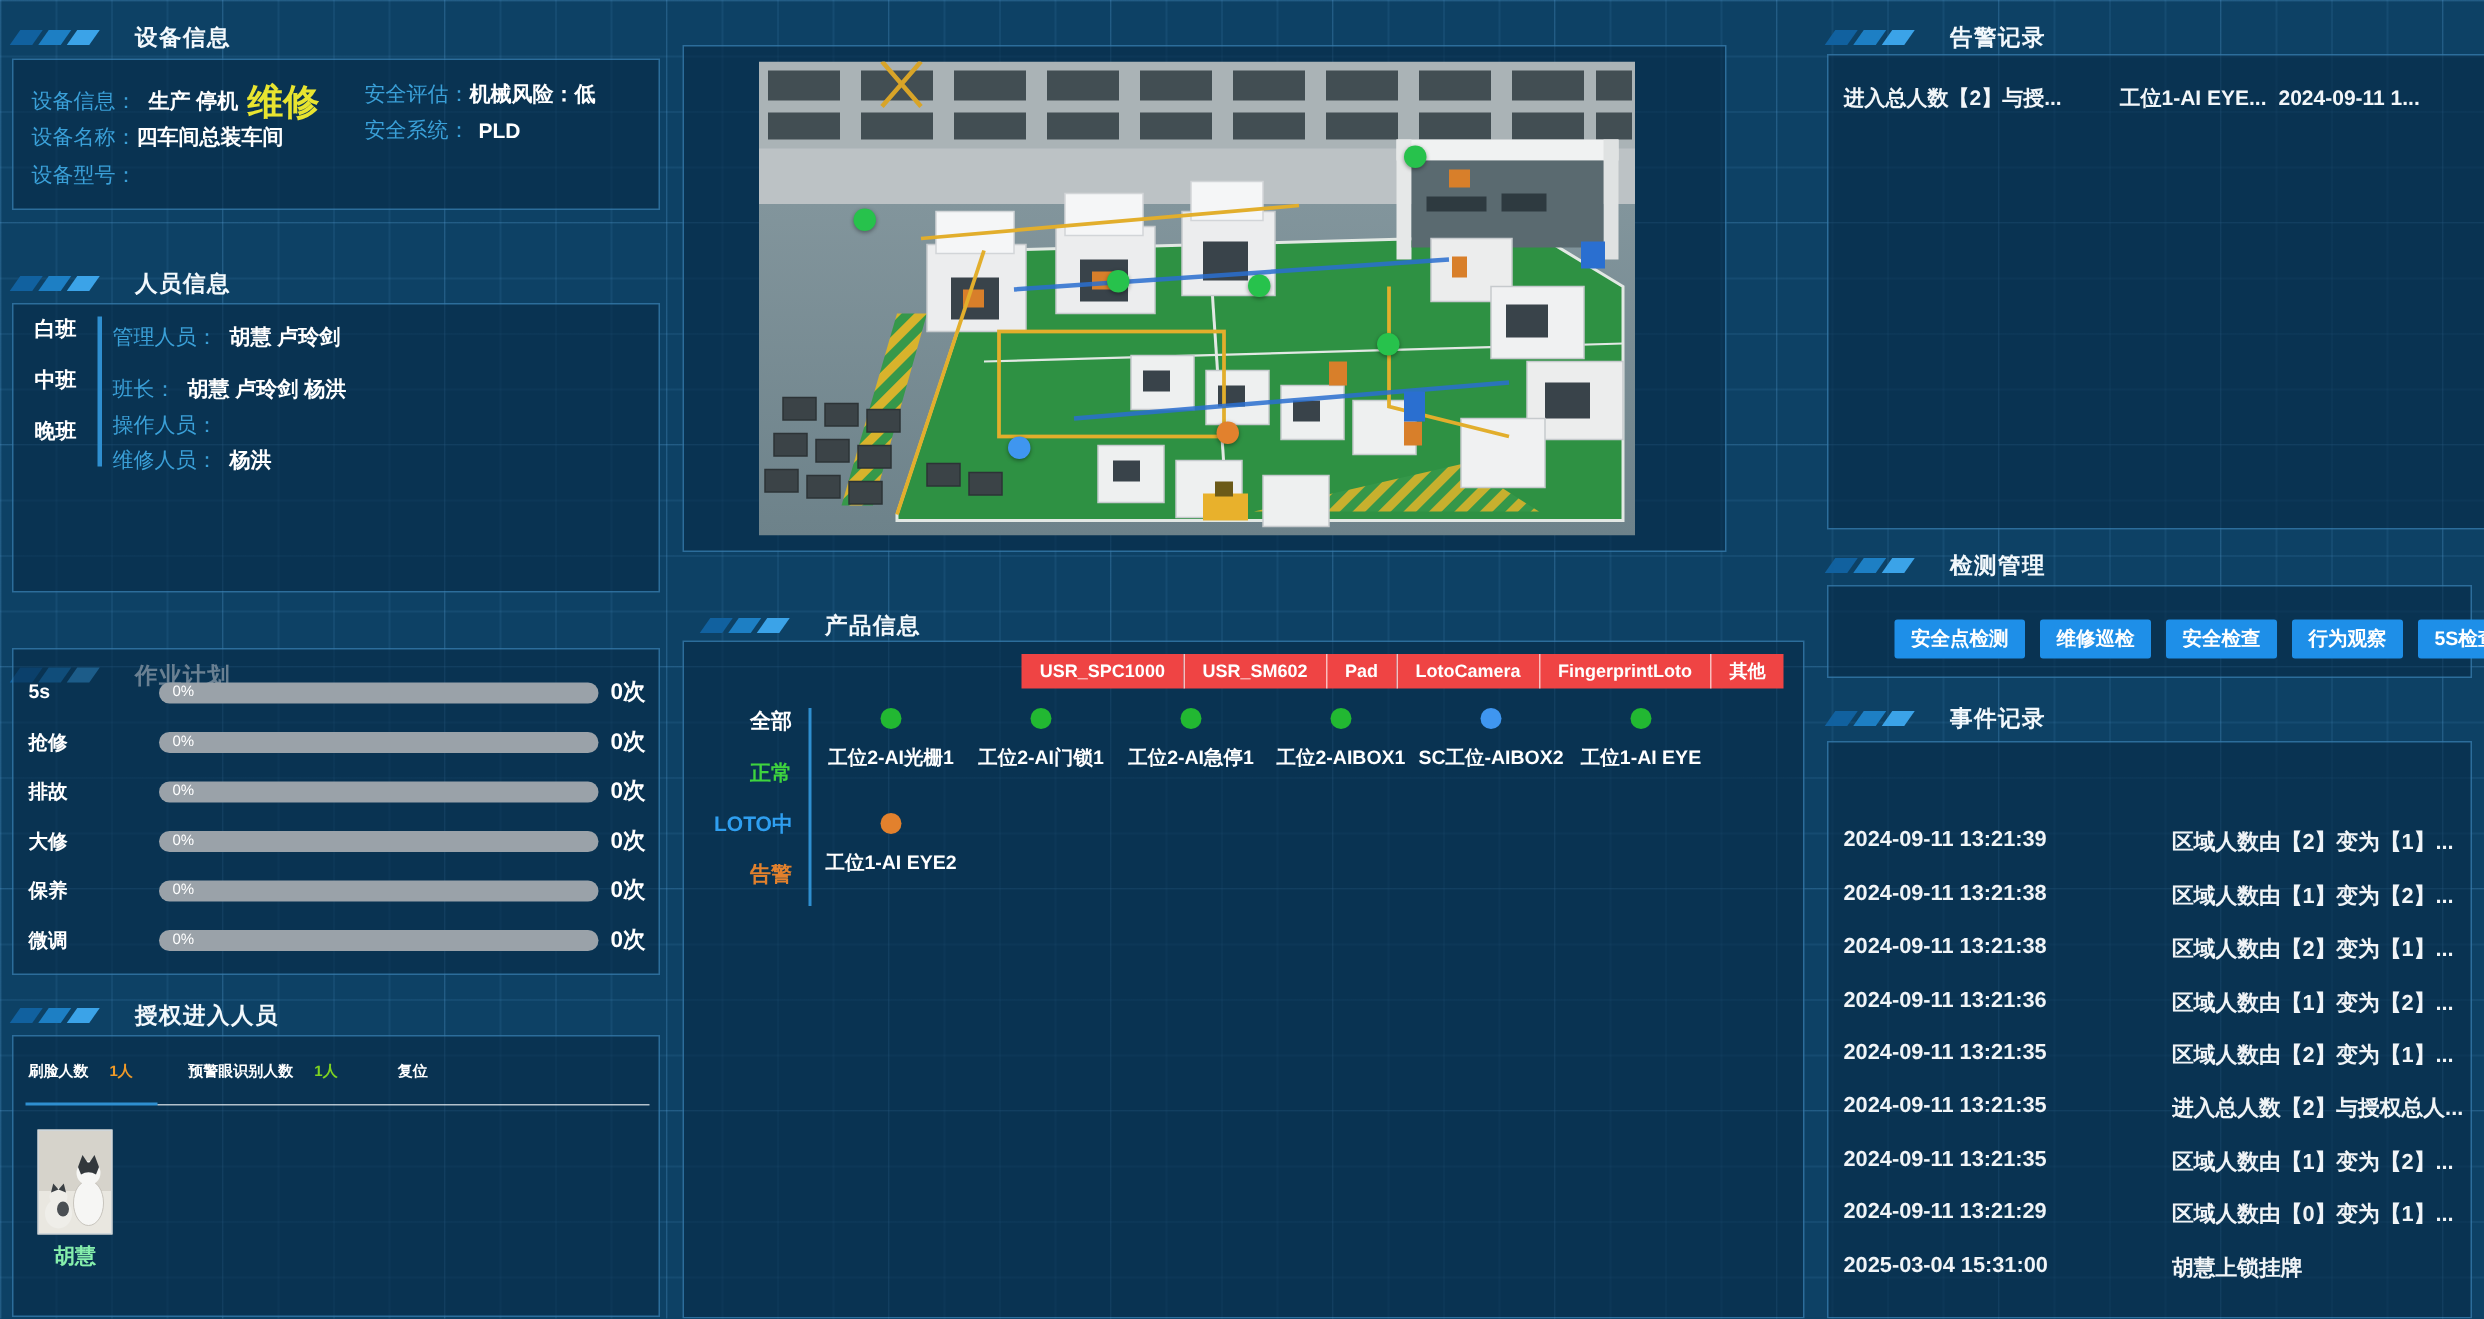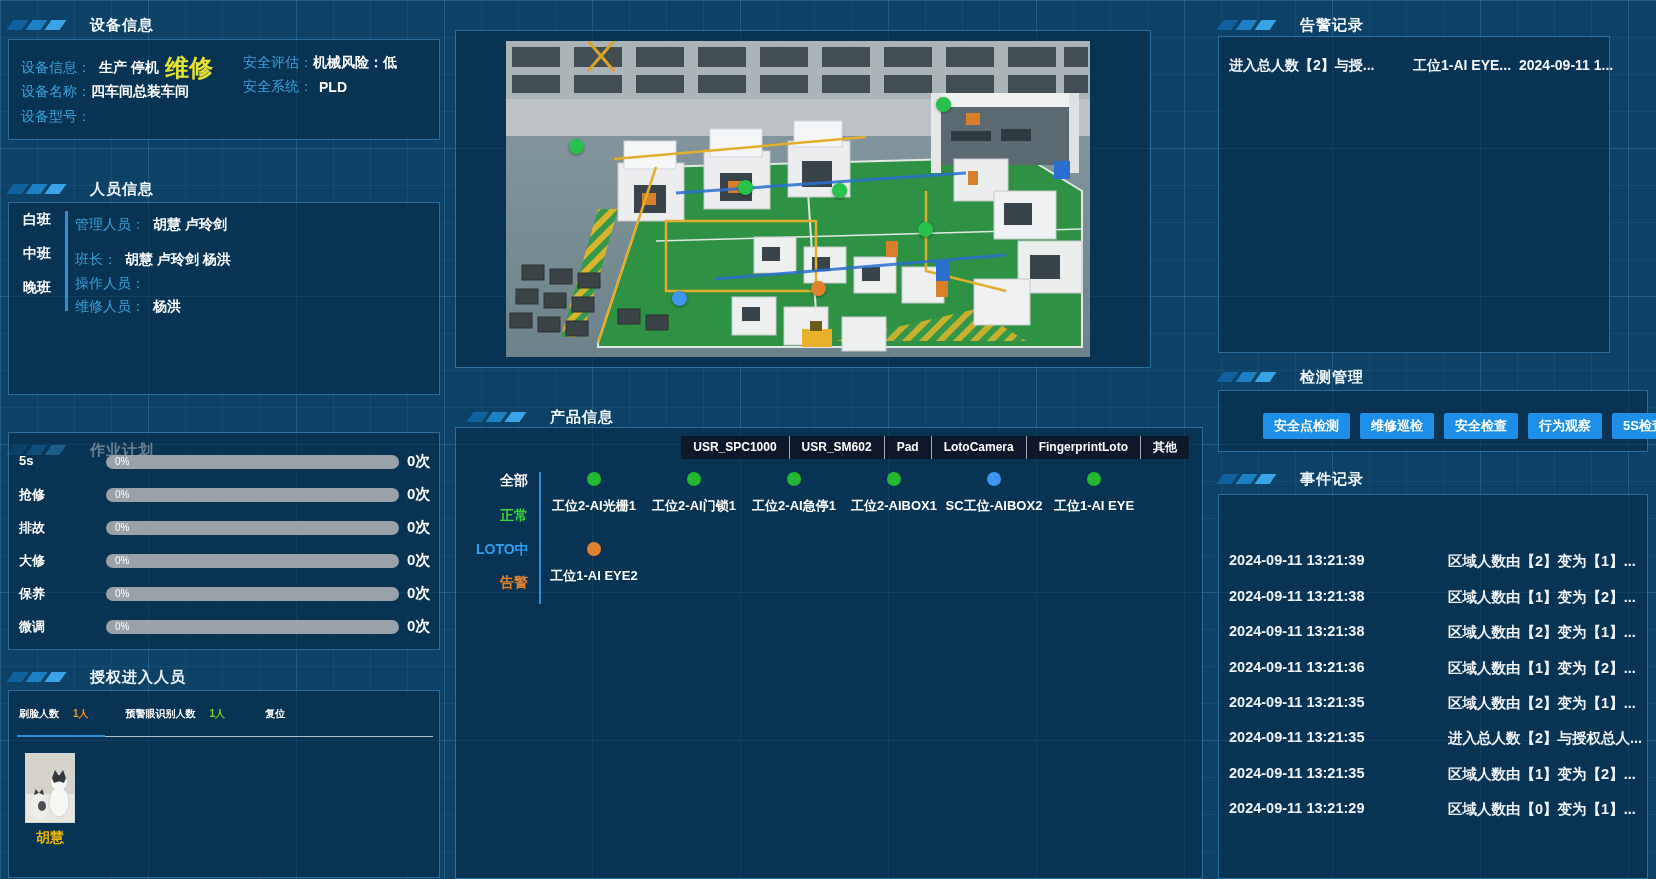--- a/index.html
+++ b/index.html
@@ -41,24 +41,24 @@
   .wp-pct { position:absolute; left:9px; top:1px; font-size:10px; color:#fff; }
   .wp-count { position:absolute; left:398px; top:0; color:#fff; font-size:15px; font-weight:600; }
   
   .auth-tabs { position:absolute; left:10px; top:16px; display:flex; align-items:center; gap:14px; font-size:10px; }
   .auth-tabs .t-lab { color:#fff; font-weight:600; cursor:pointer; }
   .cnt-orange { color:#f09a28; font-weight:700; }
   .cnt-green { color:#7ed321; font-weight:700; }
   .u-blue { position:absolute; left:8px; top:44px; width:88px; height:2px; background:#2f8fd0; }
   .u-gray { position:absolute; left:96px; top:45px; right:6px; height:1px; background:rgba(235,242,246,.75); }
   .avatar-box { position:absolute; left:16px; top:62px; width:50px; height:70px; border:1px solid #cfd6da; background:#d4d2cc; overflow:hidden; }
-  .avatar-name { position:absolute; left:0px; top:138px; width:82px; text-align:center; color:#eab308; font-size:14px; font-weight:600; }
+  .avatar-name { position:absolute; left:0px; top:138px; width:82px; text-align:center; color:#86efac; font-size:14px; font-weight:600; }
   
   .filter-row { position:absolute; top:8px; right:13px; display:flex; }
-  .fbtn { height:23px; line-height:23px; padding:0 12px; background:#0f172a; color:#fff; font-size:12px; font-weight:700; white-space:nowrap; cursor:pointer; border-left:1px solid rgba(255,255,255,.65); }
+  .fbtn { height:23px; line-height:23px; padding:0 12px; background:#ef4444; color:#fff; font-size:12px; font-weight:700; white-space:nowrap; cursor:pointer; border-left:1px solid rgba(255,255,255,.65); }
   .fbtn:first-child { border-left:none; }
   .ptab { position:absolute; left:20px; width:52px; text-align:right; font-size:14px; font-weight:600; cursor:pointer; white-space:nowrap; }
   .ptab.c-all { color:#ffffff; }
   .ptab.c-normal { color:#3ed43e; }
   .ptab.c-loto { color:#2f9ff0; }
   .ptab.c-alarm { color:#e2812d; }
   .v-line { position:absolute; left:83px; top:44px; width:2px; height:132px; background:#2f8fd0; }
   .dev-row { position:absolute; left:88px; display:flex; }
   .dev-item { width:100px; text-align:center; cursor:pointer; }
   .dot { display:block; width:14px; height:14px; border-radius:50%; margin:0 auto 10px auto; }
@@ -441,21 +441,21 @@
 </div>
 
 <div class="sec-h" style="left:1220px;top:16px;">
   <span class="sec-icon">
       <i></i>
       <i></i>
       <i></i>
     </span>
   <span class="sec-title">告警记录</span>
 </div>
-<div class="panel" style="left:1218px;top:36px;width:392px;height:317px;">
+<div class="panel" style="left:1218px;top:36px;width:439px;height:317px;">
   <div class="al-row">
     <span class="al-msg">进入总人数【2】与授...</span>
     <span class="al-dev">工位1-AI EYE...</span>
     <span class="al-time">2024-09-11 1...</span>
   </div>
 </div>
 
 <div class="sec-h" style="left:1220px;top:368px;">
   <span class="sec-icon">
       <i></i>
@@ -508,13 +508,17 @@
     <span class="ev-desc">进入总人数【2】与授权总人...</span>
   </div>
   <div class="ev-row" style="top:270px;">
     <span class="ev-time">2024-09-11 13:21:35</span>
     <span class="ev-desc">区域人数由【1】变为【2】...</span>
   </div>
   <div class="ev-row" style="top:305px;">
     <span class="ev-time">2024-09-11 13:21:29</span>
     <span class="ev-desc">区域人数由【0】变为【1】...</span>
   </div>
+  <div class="ev-row" style="top:341px;">
+    <span class="ev-time">2025-03-04 15:31:00</span>
+    <span class="ev-desc">胡慧上锁挂牌</span>
+  </div>
 </div>
 
 </body></html>

